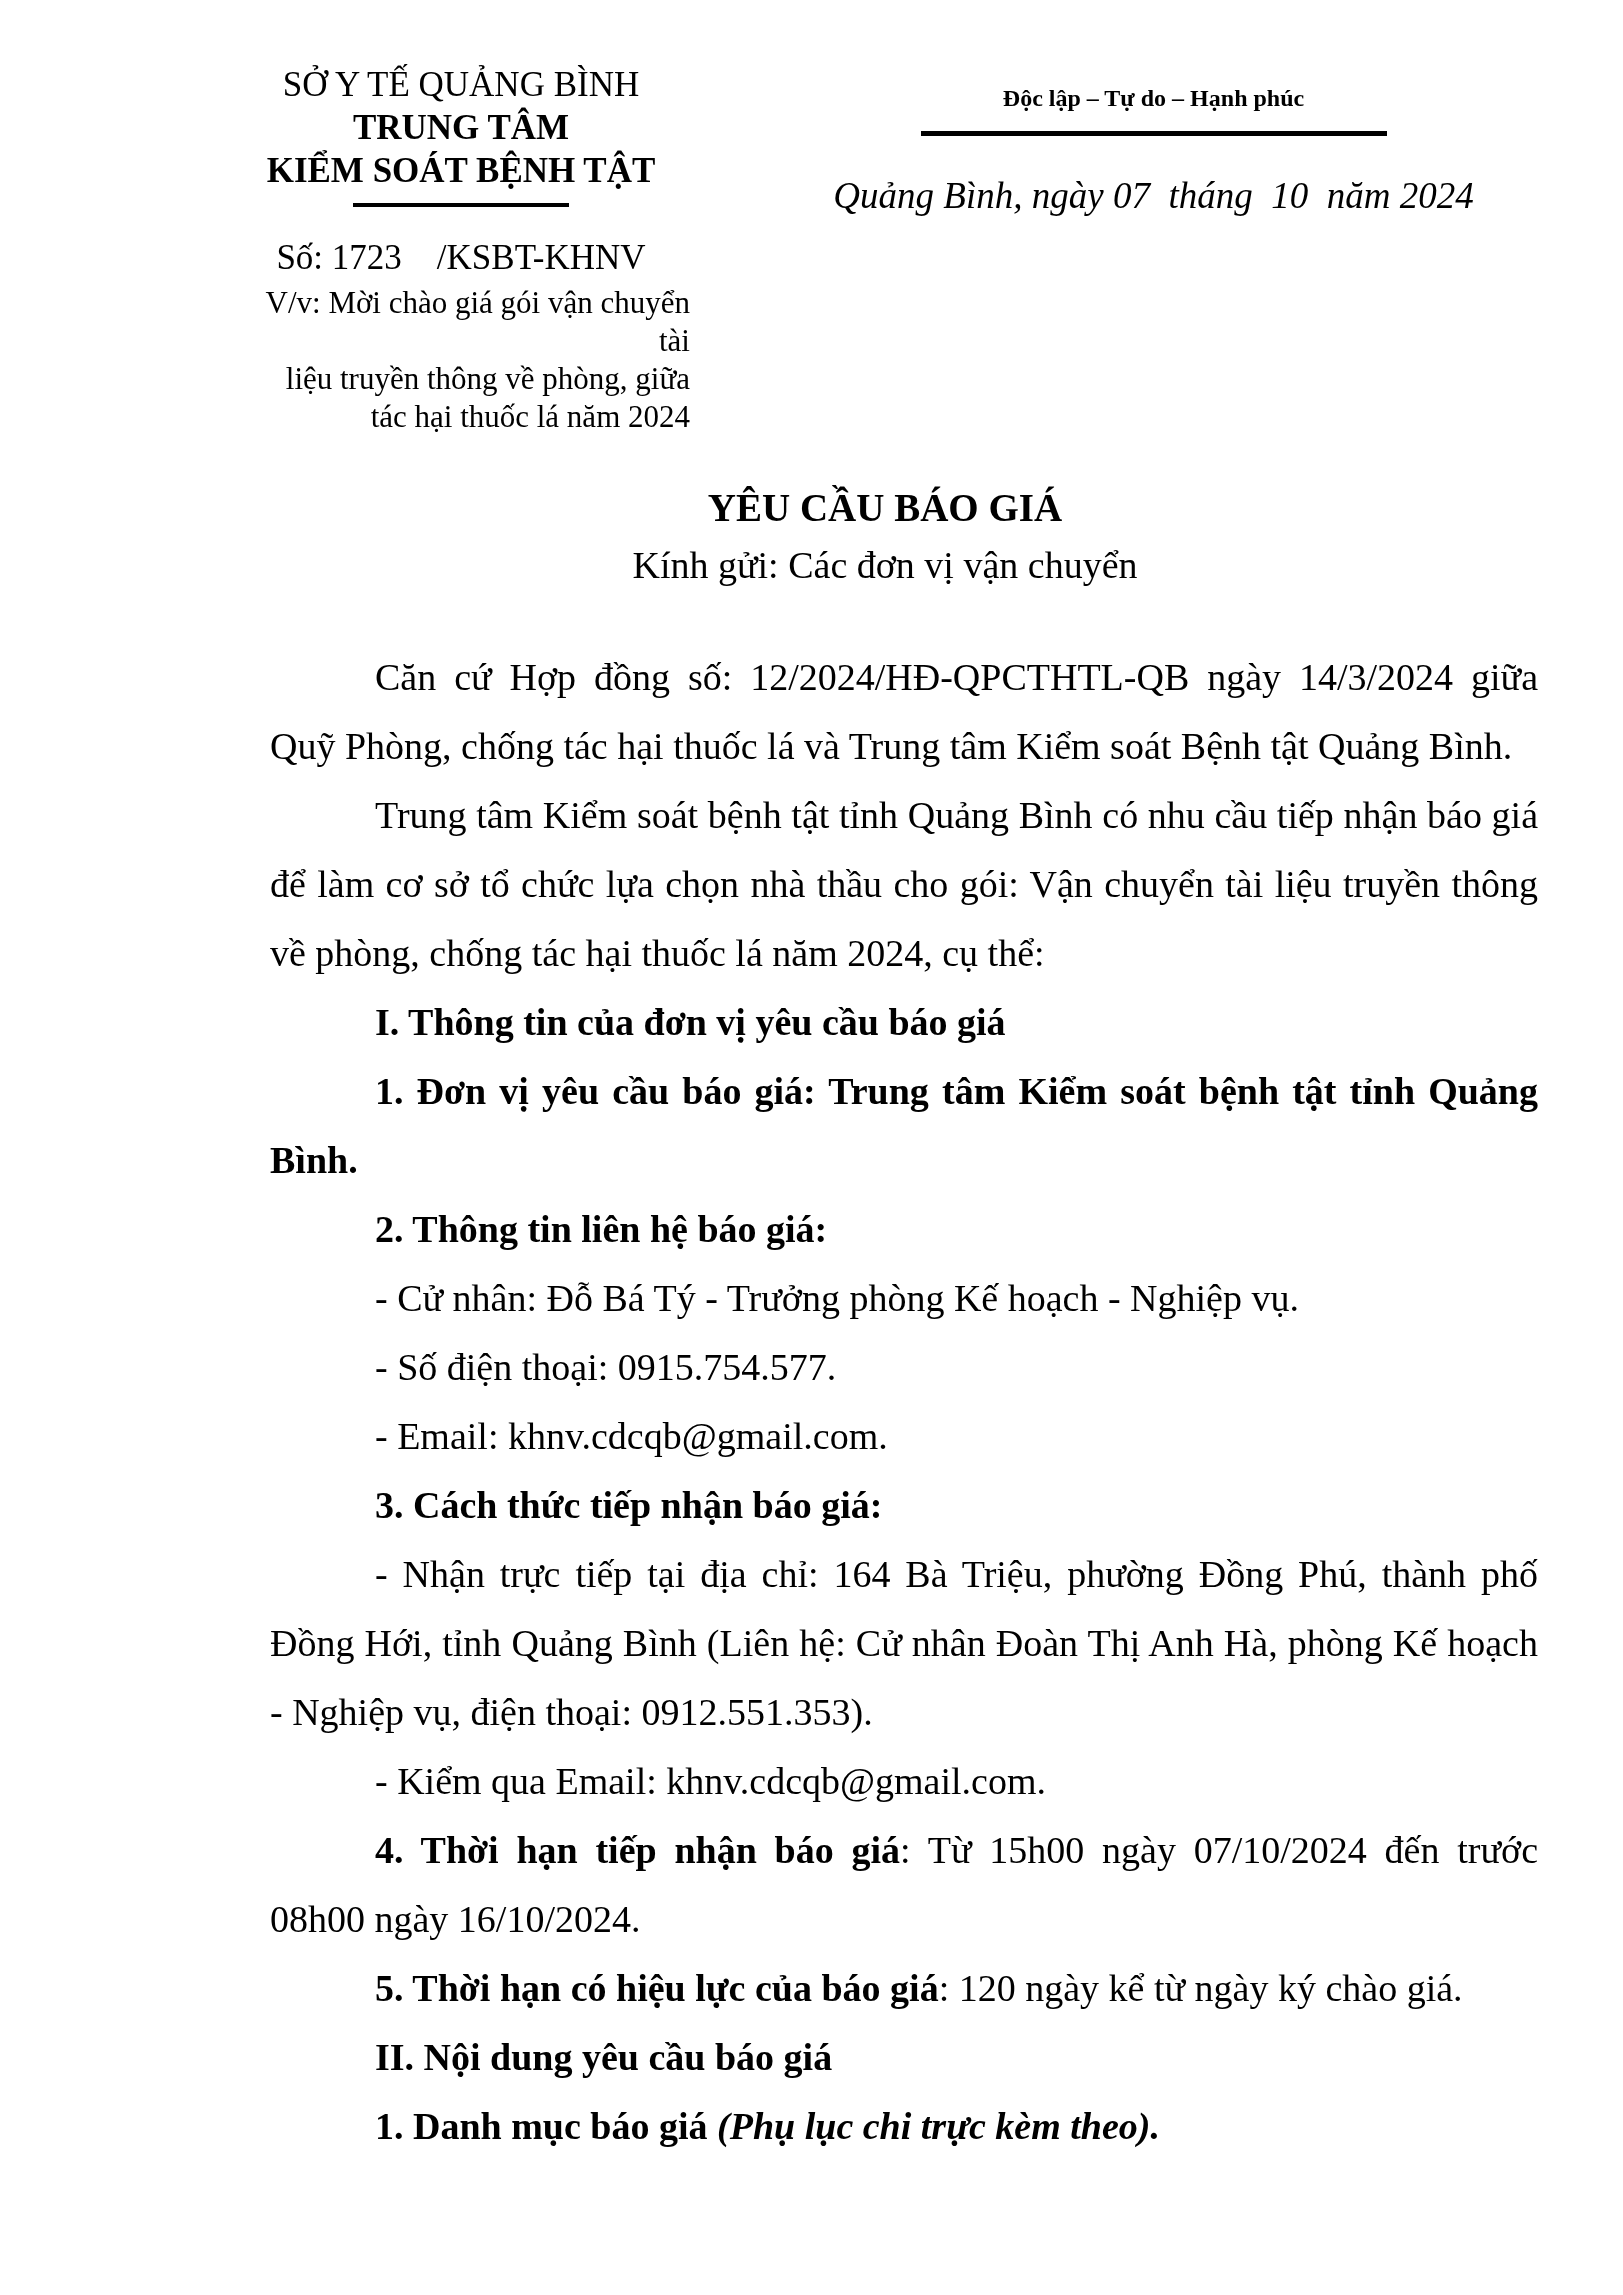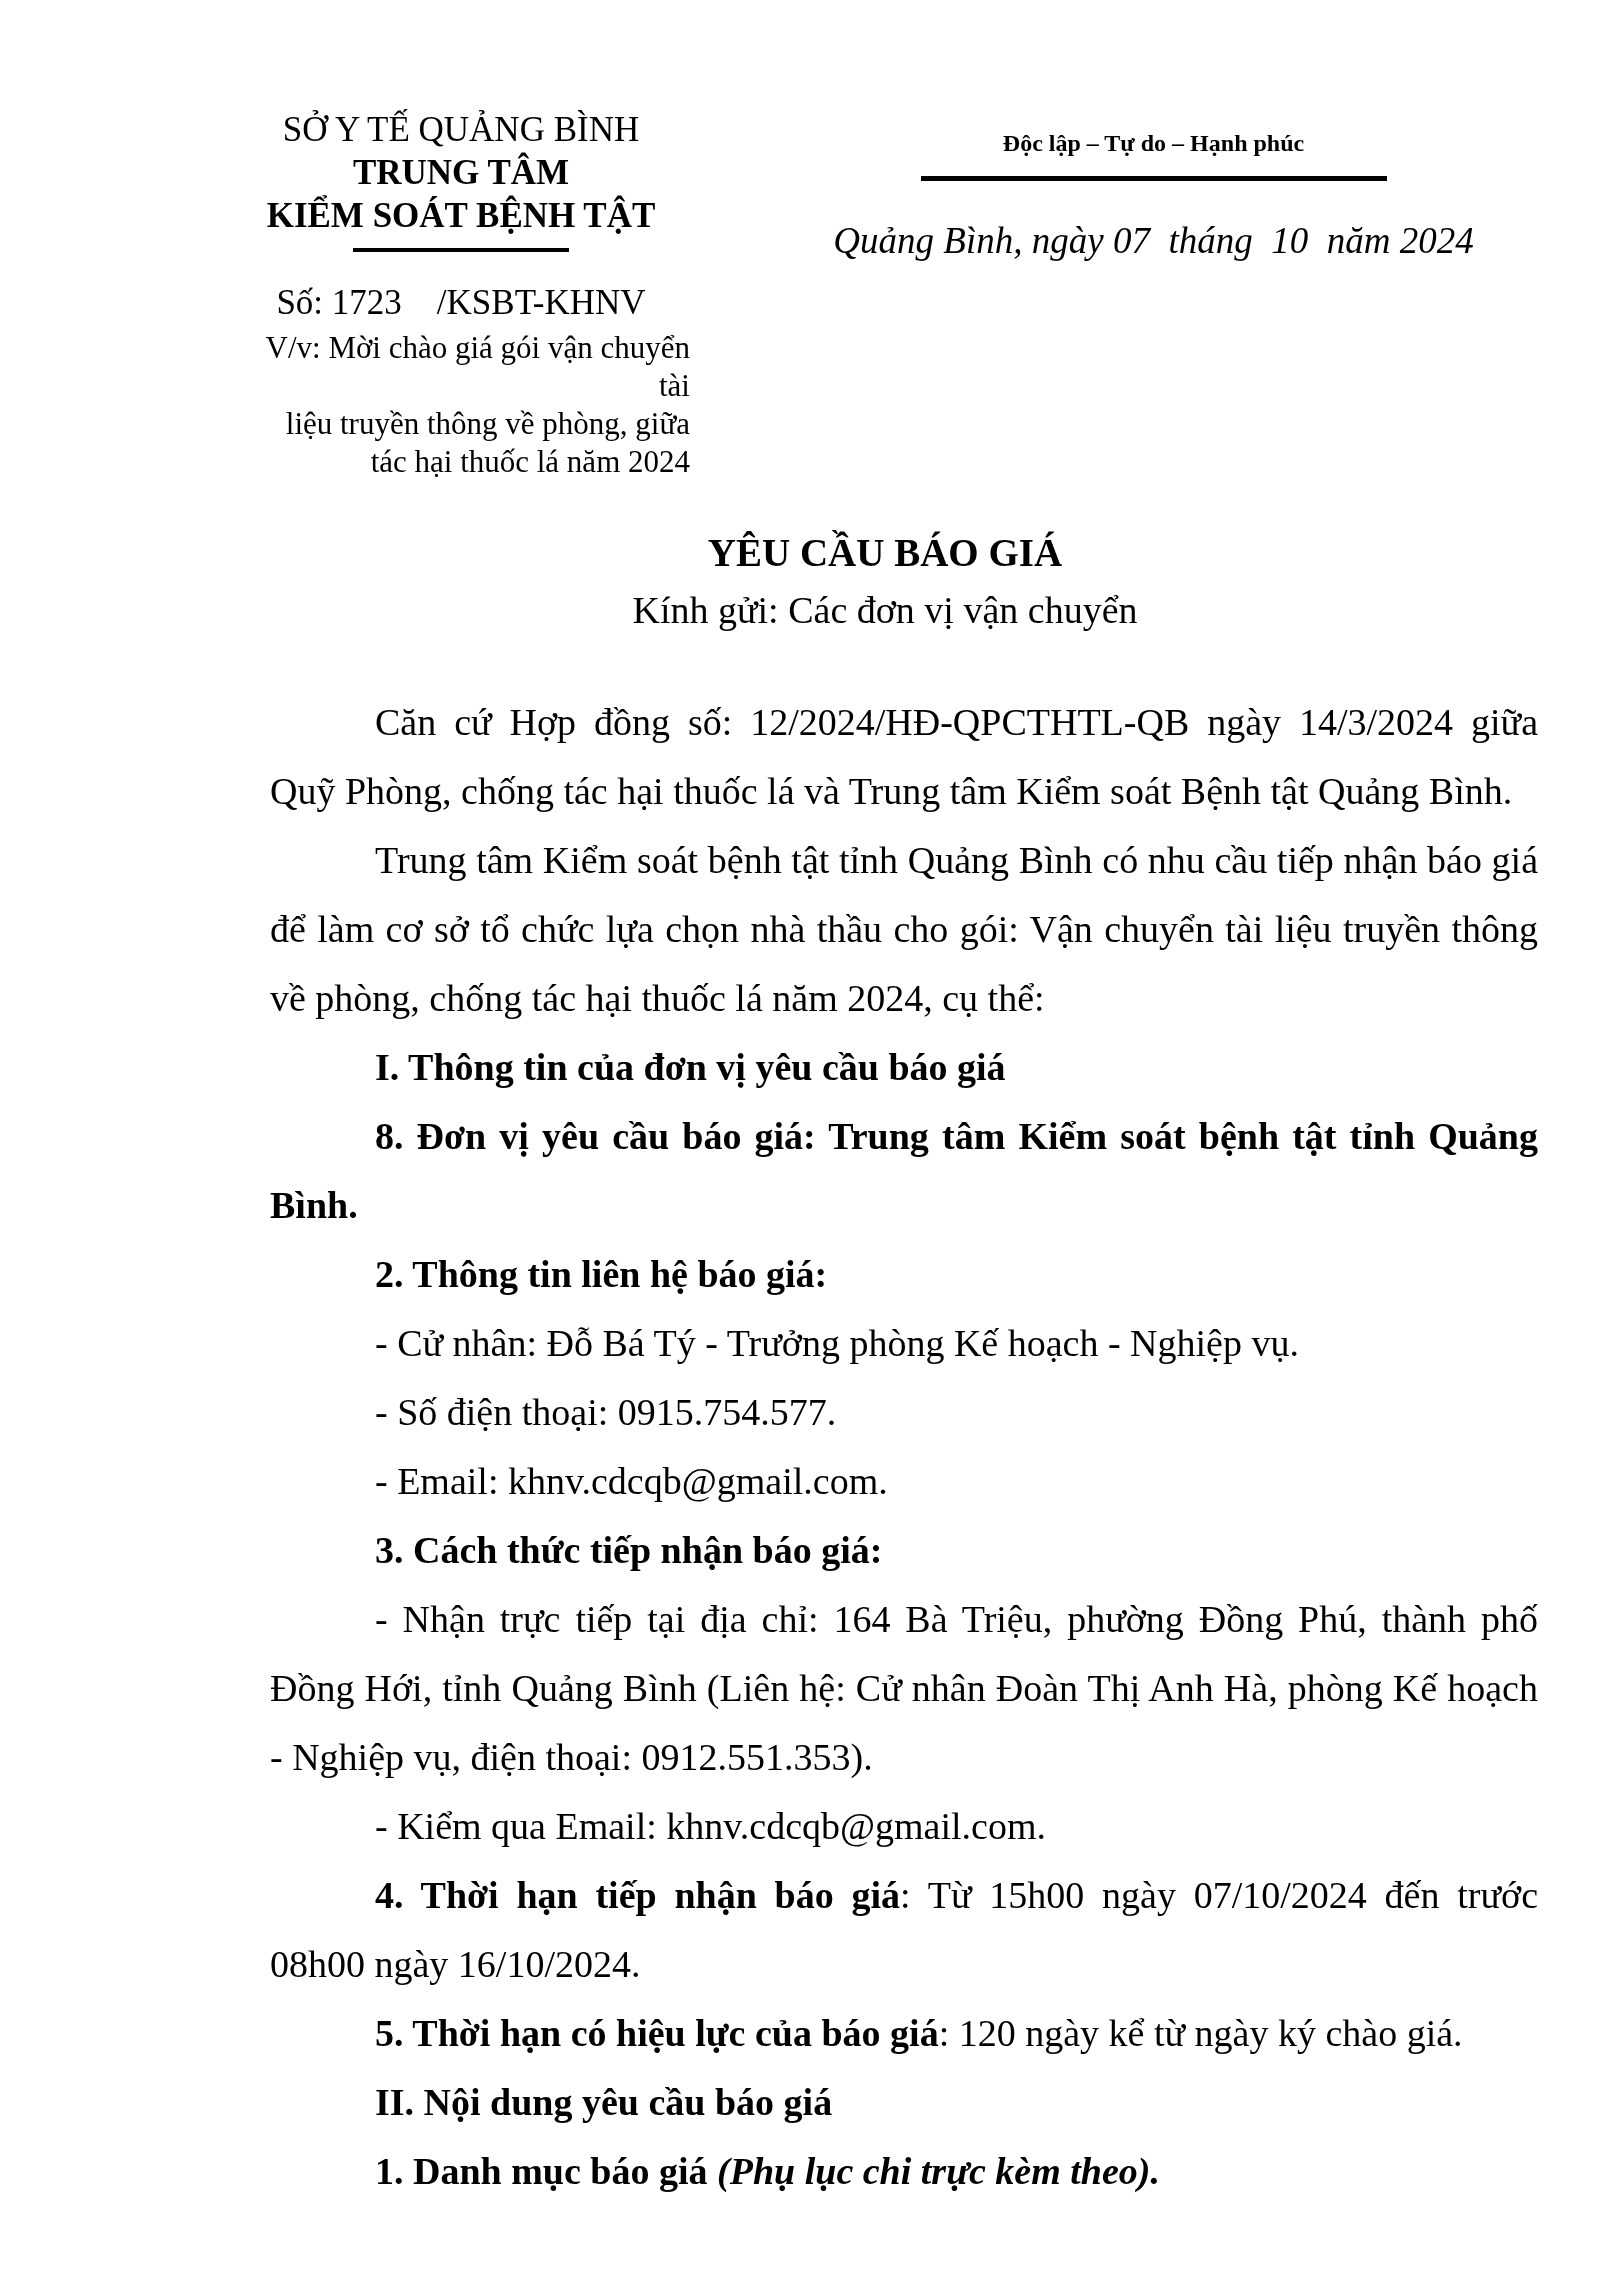--- a/index.html
+++ b/index.html
@@ -3,21 +3,21 @@
 <meta charset="utf-8">
 <style>
   html, body { margin: 0; padding: 0; background: #ffffff; }
   .page {
     position: relative;
     box-sizing: border-box;
     width: 1623px;
     height: 2295px;
     background: #ffffff;
     color: #000000;
-    padding: 109px 85px 0 232px;
+    padding: 64px 85px 0 232px;
     font-family: "Liberation Serif", "DejaVu Serif", serif;
     overflow: hidden;
   }
   .header { display: flex; justify-content: space-between; align-items: flex-start; }
   .header-left  { width: 458px;  text-align: center; flex: none; }
   .header-right { width: 769px; text-align: center; flex: none; }
   .agency-parent { font-size: 35px; line-height: 42px; }
   .agency-name   { font-size: 35px; line-height: 43px; font-weight: bold; }
   .rule-left  { width: 216px; height: 4.6px; background: #000; margin: 10.5px auto 0; }
   .doc-number { font-size: 35px; line-height: 42px; margin-top: 30px; white-space: pre; }
@@ -74,21 +74,21 @@
   </div>
 
   <div class="body-text">
 
     <p class="para">Căn cứ Hợp đồng số: 12/2024/HĐ-QPCTHTL-QB ngày 14/3/2024 giữa Quỹ Phòng, chống tác hại thuốc lá và Trung tâm Kiểm soát Bệnh tật Quảng Bình.</p>
 
     <p class="para">Trung tâm Kiểm soát bệnh tật tỉnh Quảng Bình có nhu cầu tiếp nhận báo giá để làm cơ sở tổ chức lựa chọn nhà thầu cho gói: Vận chuyển tài liệu truyền thông về phòng, chống tác hại thuốc lá năm 2024, cụ thể:</p>
 
     <p class="para b">I. Thông tin của đơn vị yêu cầu báo giá</p>
 
-    <p class="para b">8. Đơn vị yêu cầu báo giá: Trung tâm Kiểm soát bệnh tật tỉnh Quảng Bình.</p>
+    <p class="para b">1. Đơn vị yêu cầu báo giá: Trung tâm Kiểm soát bệnh tật tỉnh Quảng Bình.</p>
 
     <p class="para b">2. Thông tin liên hệ báo giá:</p>
 
     <p class="para">- Cử nhân: Đỗ Bá Tý - Trưởng phòng Kế hoạch - Nghiệp vụ.</p>
 
     <p class="para">- Số điện thoại: 0915.754.577.</p>
 
     <p class="para">- Email: khnv.cdcqb@gmail.com.</p>
 
     <p class="para b">3. Cách thức tiếp nhận báo giá:</p>

